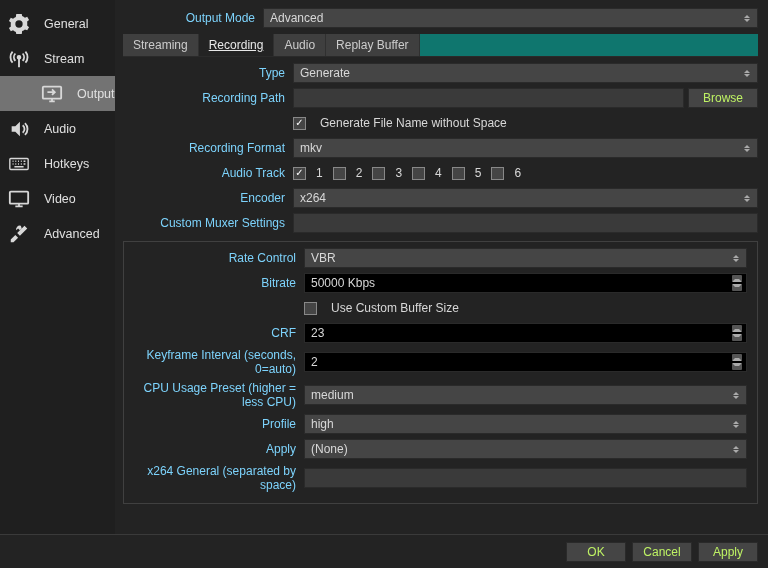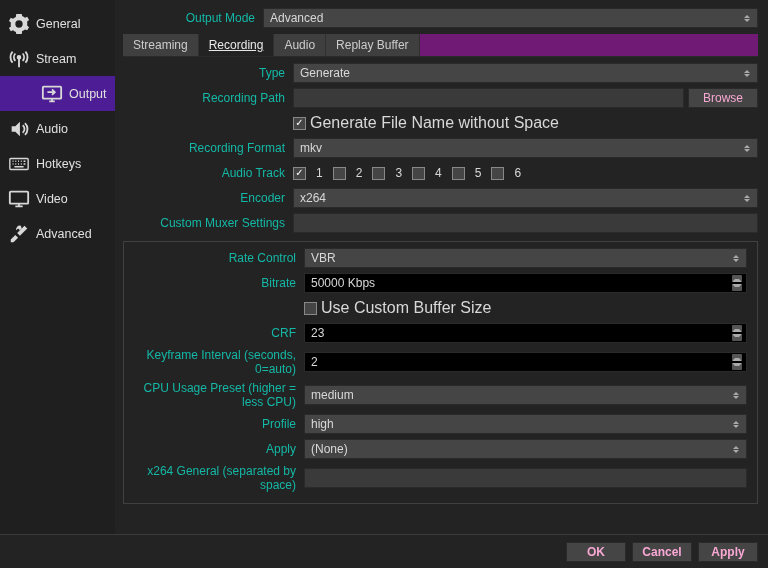--- a/index.html
+++ b/index.html
@@ -1,50 +1,50 @@
 <!DOCTYPE html>
 <html><head>
 <meta charset="utf-8">
 <style>
 * { box-sizing: border-box; margin: 0; padding: 0; font-family: "Segoe UI", Arial, sans-serif; }
 body { background: #232323; color: #d8d8d8; font-size: 12px; width: 768px; height: 568px; overflow: hidden; display: flex; flex-direction: column; }
 .main { display: flex; flex: 1; overflow: hidden; }
 .sidebar { width: 115px; background: #1f1f1f; display: flex; flex-direction: column; padding-top: 6px; }
-.sidebar-item { display: flex; align-items: center; height: 35px; padding-left: 8px; gap: 6px; cursor: pointer; font-size: 12.5px; color: #e0e0e0; }
-.sidebar-item.selected { background: #4c1d95; padding-left: 41px; }
+.sidebar-item { display: flex; align-items: center; height: 35px; padding-left: 8px; gap: 14px; cursor: pointer; font-size: 12.5px; color: #e0e0e0; }
+.sidebar-item.selected { background: #737373; padding-left: 41px; }
 .sidebar-item .icon { width: 22px; height: 22px; display: inline-flex; align-items: center; justify-content: center; }
 .sidebar-item .icon svg { width: 22px; height: 22px; }
 .content { flex: 1; padding: 8px 10px 8px 8px; overflow: hidden; }
 .row { display: flex; align-items: center; margin-bottom: 5px; min-height: 20px; }
-.lbl { width: 170px; text-align: right; padding-right: 8px; font-size: 12px; color: #14b8a6; flex-shrink:0; }
+.lbl { width: 170px; text-align: right; padding-right: 8px; font-size: 12px; color: #7dd3fc; flex-shrink:0; }
 .field { flex: 1; display: flex; align-items: center; gap: 4px; }
 .select { flex: 1; background: #454545; border: 1px solid #2a2a2a; height: 20px; display: flex; align-items: center; padding: 0 6px; position: relative; font-size: 12px; color: #d8d8d8; min-width:0;}
 .select .caret { position: absolute; right: 4px; top: 0; bottom: 0; width: 12px; display: flex; flex-direction: column; justify-content: center; align-items: center; gap: 1px; }
 .select .caret::before, .select .caret::after { content: ""; width: 0; height: 0; border-left: 3px solid transparent; border-right: 3px solid transparent; }
 .select .caret::before { border-bottom: 3px solid #aaa; }
 .select .caret::after { border-top: 3px solid #aaa; }
 .select.down .caret::before { display: none; }
 .select.down .caret::after { border-top: 4px solid #aaa; }
 .input { flex: 1; background: #3a3a3a; border: 1px solid #2a2a2a; height: 20px; padding: 0 6px; font-size: 12px; color: #d8d8d8; }
 .spin { position:relative; flex:1; background:#000000; border:1px solid #2a2a2a; height:20px; display:flex; align-items:center; padding:0 6px; font-size:12px;}
 .spin .caret { position:absolute; right:3px; top:0; bottom:0; width:12px; display:flex; flex-direction:column; justify-content:space-around; align-items:center;}
 .spin .caret::before, .spin .caret::after { content:""; width:0;height:0;border-left:3px solid transparent;border-right:3px solid transparent; background:#555; padding:2px; border-radius:1px;}
 .spin .caret::before { border-bottom:3px solid #aaa; }
 .spin .caret::after { border-top:3px solid #aaa; }
-.btn { background: #454545; border: 1px solid #2a2a2a; height: 20px; padding: 0 14px; display: inline-flex; align-items: center; justify-content: center; font-size: 12px; color: #f9a8d4; cursor: pointer; }
+.btn { background: #454545; border: 1px solid #2a2a2a; height: 20px; padding: 0 14px; display: inline-flex; align-items: center; justify-content: center; font-size: 12px; color: #bef264; cursor: pointer; }
 .cb { width: 13px; height: 13px; background: #454545; border: 1px solid #888; display: inline-flex; align-items: center; justify-content: center; flex-shrink: 0; }
 .cb.checked::after { content: "✓"; font-size: 10px; line-height: 1; color: #fff; }
-.cb-label { margin-left: 0; font-size: 16px; }
-.tabs { display: flex; background: #701a75; border-bottom: 1px solid #2a2a2a; margin: 6px 0 6px 0; }
+.cb-label { margin-left: 10px; font-size: 12px; }
+.tabs { display: flex; background: #0f766e; border-bottom: 1px solid #2a2a2a; margin: 6px 0 6px 0; }
 .tab { padding: 4px 10px; background: #3f3f3f; color: #ccc; cursor: pointer; font-size: 12px; border-right: 1px solid #303030; }
 .tab.active { background: #232323; color: #e8e8e8; text-decoration: underline; }
 .panel { border: 1px solid #404040; padding: 6px 10px; margin-top: 8px; }
 .tracks { display: flex; gap: 10px; align-items: center; }
 .footer { height: 34px; border-top: 1px solid #3a3a3a; display: flex; justify-content: flex-end; align-items: center; padding: 0 10px; gap: 6px; }
-.footer .btn { width: 60px; padding:0;font-weight:bold; }
+.footer .btn { width: 60px; padding:0; }
 </style>
 </head>
 <body>
 
 <div class="main">
   <div class="sidebar">
     <div class="sidebar-item">
       <span class="icon">
           <svg viewBox="0 0 24 24" fill="#d8d8d8">
             <path d="M12 8a4 4 0 100 8 4 4 0 000-8zm9 4c0 .6-.05 1.2-.14 1.77l2.1 1.64-2 3.46-2.47-1a7.9 7.9 0 01-3.06 1.78L15 23h-6l-.43-2.35a7.9 7.9 0 01-3.06-1.78l-2.47 1-2-3.46 2.1-1.64A9.7 9.7 0 013 12c0-.6.05-1.2.14-1.77L1.04 8.6l2-3.46 2.47 1a7.9 7.9 0 013.06-1.78L9 1h6l.43 2.35a7.9 7.9 0 013.06 1.78l2.47-1 2 3.46-2.1 1.64c.09.57.14 1.17.14 1.77z"></path>

